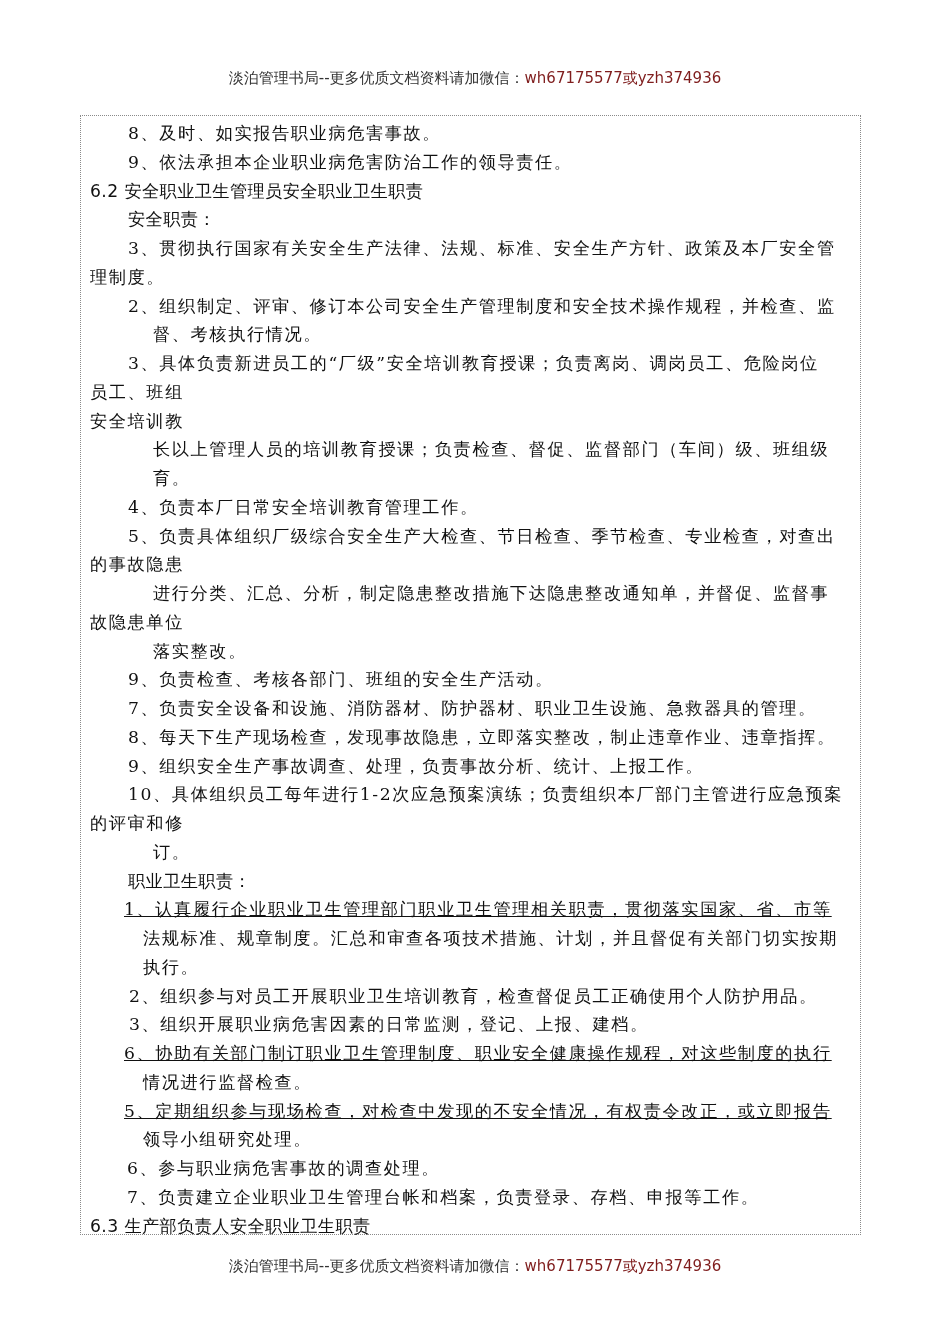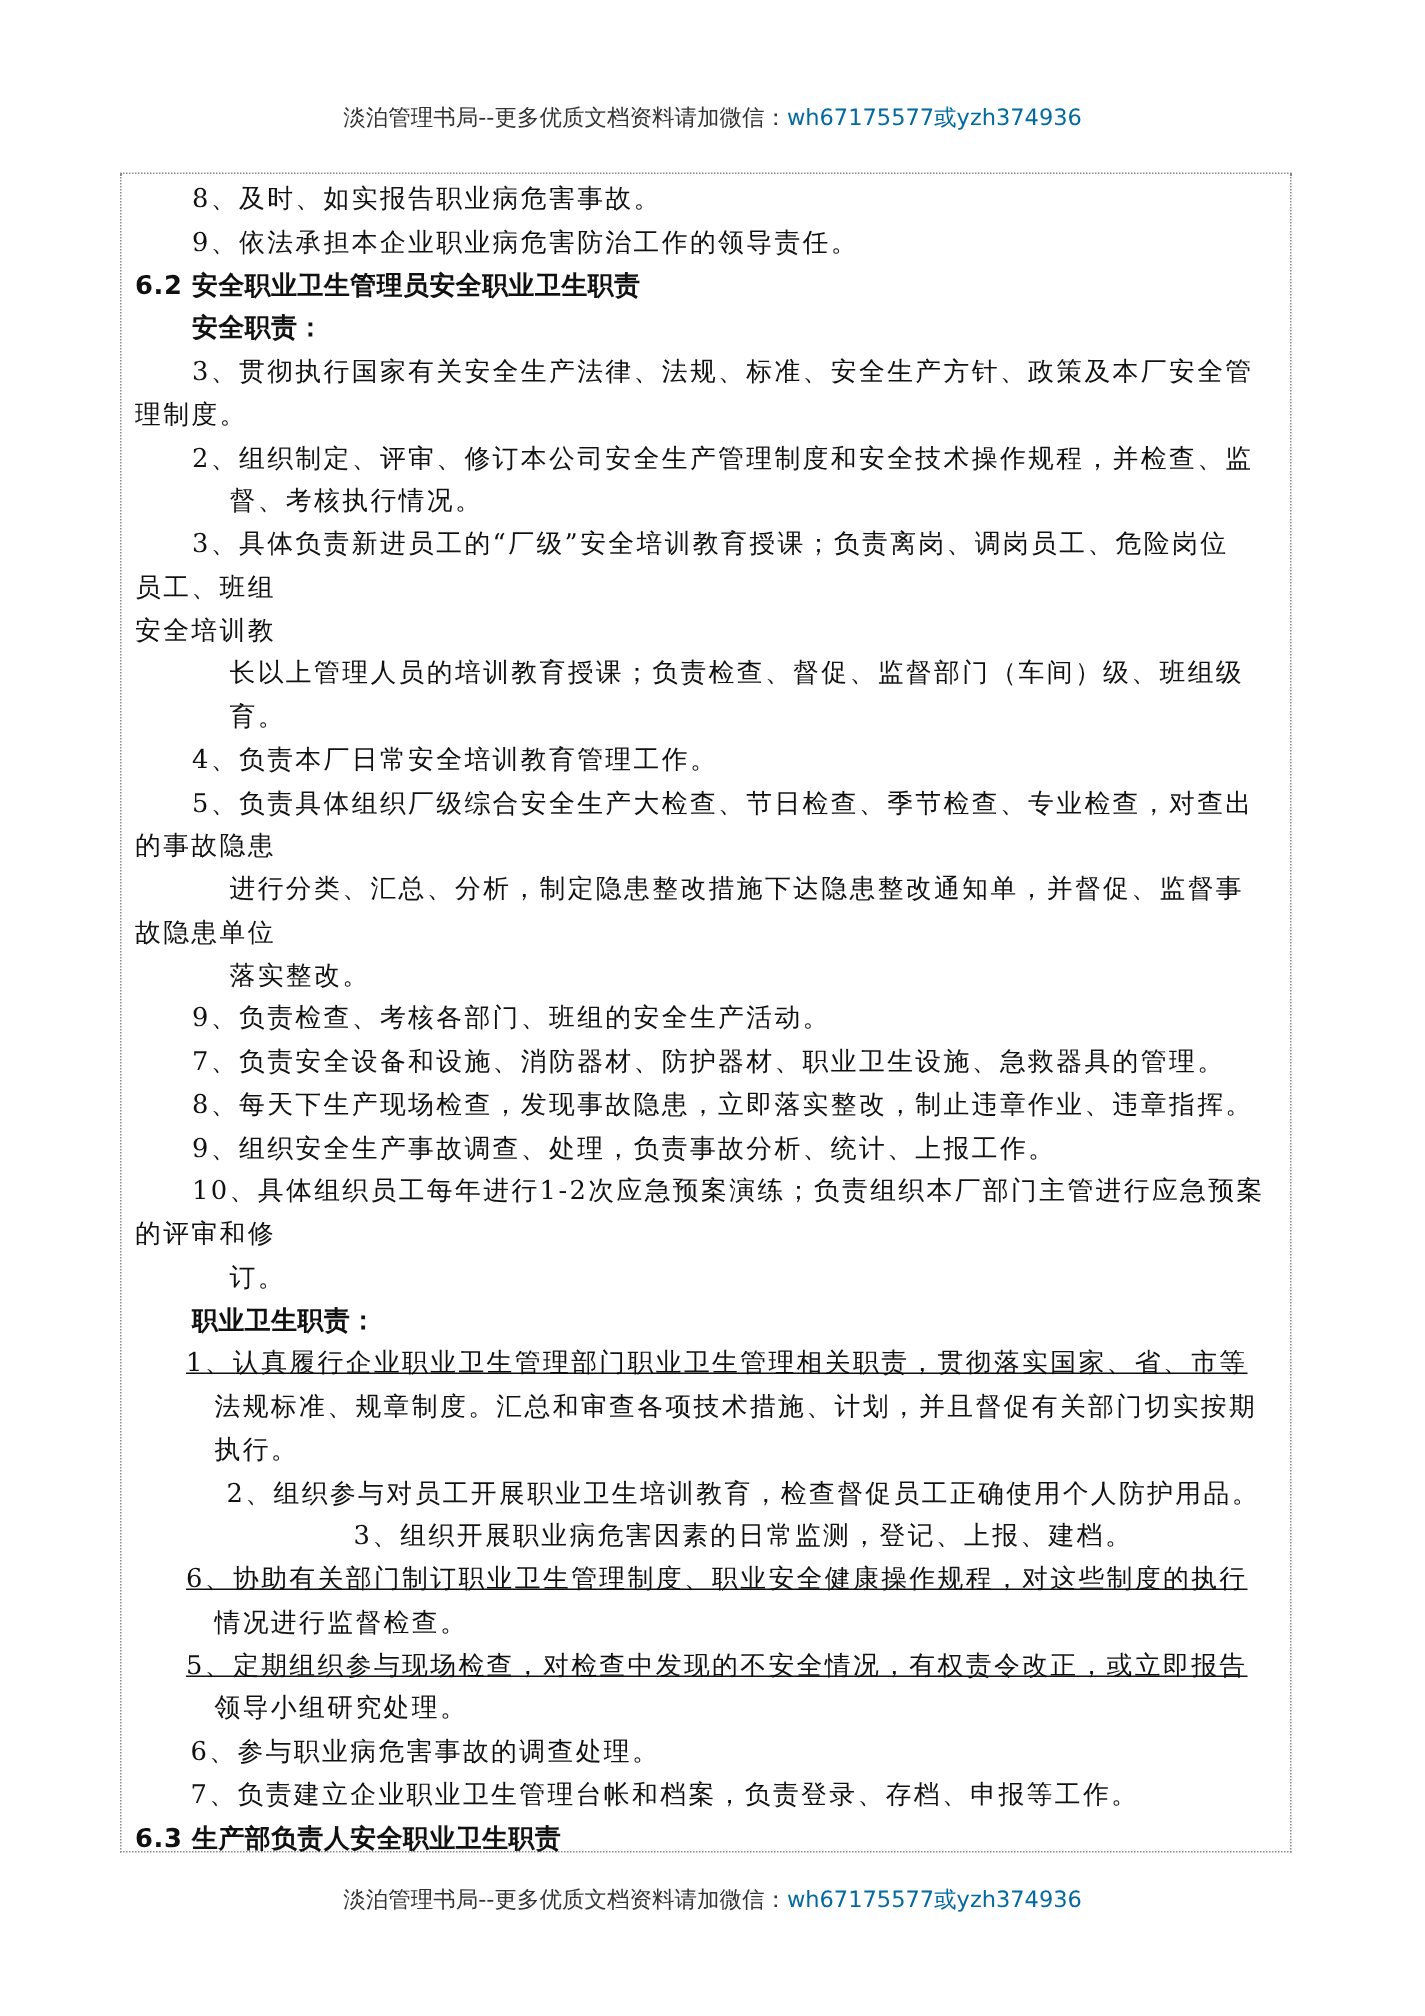--- a/index.html
+++ b/index.html
@@ -19,21 +19,21 @@
       position: absolute;
       left: 0;
       width: 950px;
       text-align: center;
       font-family: "DejaVu Sans", "Liberation Sans", sans-serif;
       font-size: 15px;
       color: #333333;
       line-height: 20px;
       white-space: nowrap;
     }
-    .watermark .contact { color: #0369a1; }
+    .watermark .contact { color: #7f1d1d; }
     .wm-top { top: 68px; }
     .wm-bottom { top: 1256px; }
 
     .frame {
       position: absolute;
       left: 80px;
       top: 115px;
       width: 781px;
       height: 1120px;
       border: 1px dotted #8a8a8a;
@@ -48,30 +48,30 @@
     .ln {
       position: relative;
       height: 28.75px;
       line-height: 28.75px;
       font-size: 17.2px;
       white-space: nowrap;
       letter-spacing: 1.6px;
     }
     .ln.h {
       font-family: "DejaVu Sans", "Liberation Sans", sans-serif;
-      font-weight: bold;
+      font-weight: normal;
       letter-spacing: 0.4px;
     }
     
     .x9   { padding-left: 9px; }
     .x47  { padding-left: 47px; }
     .x72  { padding-left: 72px; }
     .x43  { padding-left: 43px; text-decoration: underline; }
     .x62  { padding-left: 62px; }
-    .x48  { padding-left: 48px; text-align: center; }
+    .x48  { padding-left: 48px; }
     .x46  { padding-left: 46px; }
   </style>
 </head>
 <body>
 
 <div class="watermark wm-top">
   <span>淡泊管理书局--更多优质文档资料请加微信：</span><span class="contact">wh67175577或yzh374936</span>
 </div>
 
 <div class="frame">

